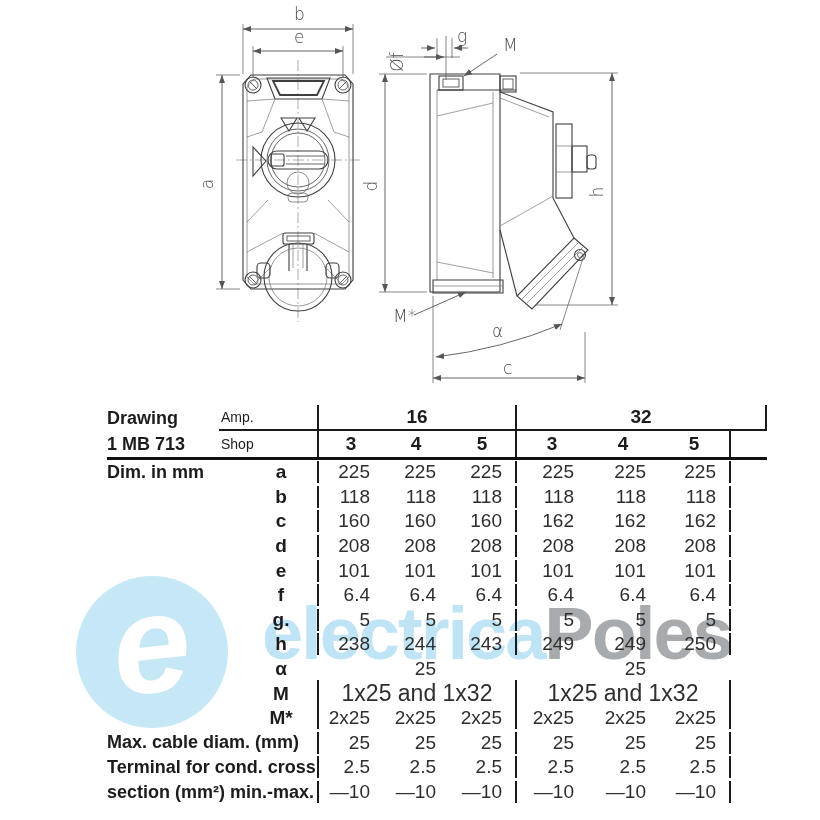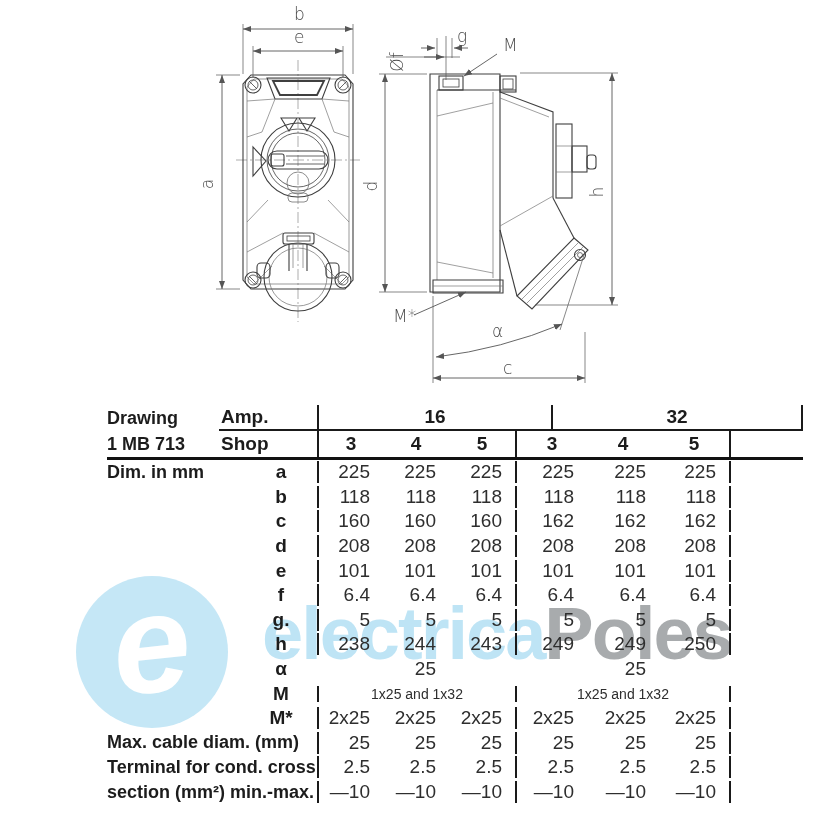--- a/index.html
+++ b/index.html
@@ -19,26 +19,26 @@
   .wm-text{position:absolute;left:262px;top:597px;font-size:74px;font-weight:bold;letter-spacing:-2px;
            line-height:1;white-space:nowrap;}
   .wm-blue{color:#bee4f5;margin-top:28px;}
   .wm-gray{color:#a8abad;}
 
   
   .dim-table{position:absolute;left:101px;top:405px;z-index:3;color:#222;margin-left:6px;}
   .trow{display:flex;height:24.6px;align-items:center;}
   .trow.hrow{height:26px;}
   .c-left{width:112px;flex:none;font-size:18px;font-weight:bold;white-space:nowrap;color:#1c1c1c;}
-  .c-dim{width:98px;flex:none;font-size:19px;font-weight:bold;color:#1c1c1c;box-sizing:border-box;padding-left:2px;}
+  .c-dim{width:98px;flex:none;font-size:14px;font-weight:normal;color:#1c1c1c;box-sizing:border-box;padding-left:2px;}
   .c-dimsym{width:98px;flex:none;font-size:19px;font-weight:bold;color:#1c1c1c;text-align:center;
             box-sizing:border-box;padding-left:26px;}
   .c-val{flex:none;font-size:19px;text-align:right;box-sizing:border-box;padding-right:13px;color:#2e2e2e;}
   .c-h{flex:none;font-size:19px;font-weight:bold;text-align:center;box-sizing:border-box;color:#1c1c1c;}
-  .c-span{flex:none;font-size:14px;text-align:center;box-sizing:border-box;color:#2e2e2e;}
+  .c-span{flex:none;font-size:23px;text-align:center;box-sizing:border-box;color:#2e2e2e;}
   .w3{width:66px;} .w4{width:72px;}
   .c-span.w16{width:198px;} .c-span.w32{width:216px;}
   .bl{border-left:2px solid #1a1a1a;}
   .br{border-right:2px solid #1a1a1a;}
   .hb{border-bottom:2px solid #1a1a1a;}
   .row-rule{border-bottom:3px solid #111;}
   .hrow .c-h,.hrow .c-dim,.hrow .c-left{display:flex;align-items:center;justify-content:center;height:100%;}
   .hrow .c-dim,.hrow .c-left{justify-content:flex-start;}
 </style>
 </head>
@@ -204,21 +204,21 @@
       <span>e</span>
     </div>
     <div class="wm-text"><span class="wm-blue">electrica</span><span class="wm-gray">Poles</span></div>
   </div>
 
   <div class="dim-table">
 
     <div class="trow hrow">
       <div class="c-left">Drawing</div>
       <div class="c-dim hb">Amp.</div>
-      <div class="c-h bl hb" style="width:234px">16</div>
+      <div class="c-h bl hb" style="width:198px">16</div>
       <div class="c-h bl br hb" style="width:252px">32</div>
     </div>
 
     <div class="trow hrow row-rule">
       <div class="c-left">1 MB 713</div>
       <div class="c-dim">Shop</div>
       <div class="c-h w3 bl">3</div>
       <div class="c-h w3">4</div>
       <div class="c-h w3">5</div>
       <div class="c-h w4 bl">3</div>

